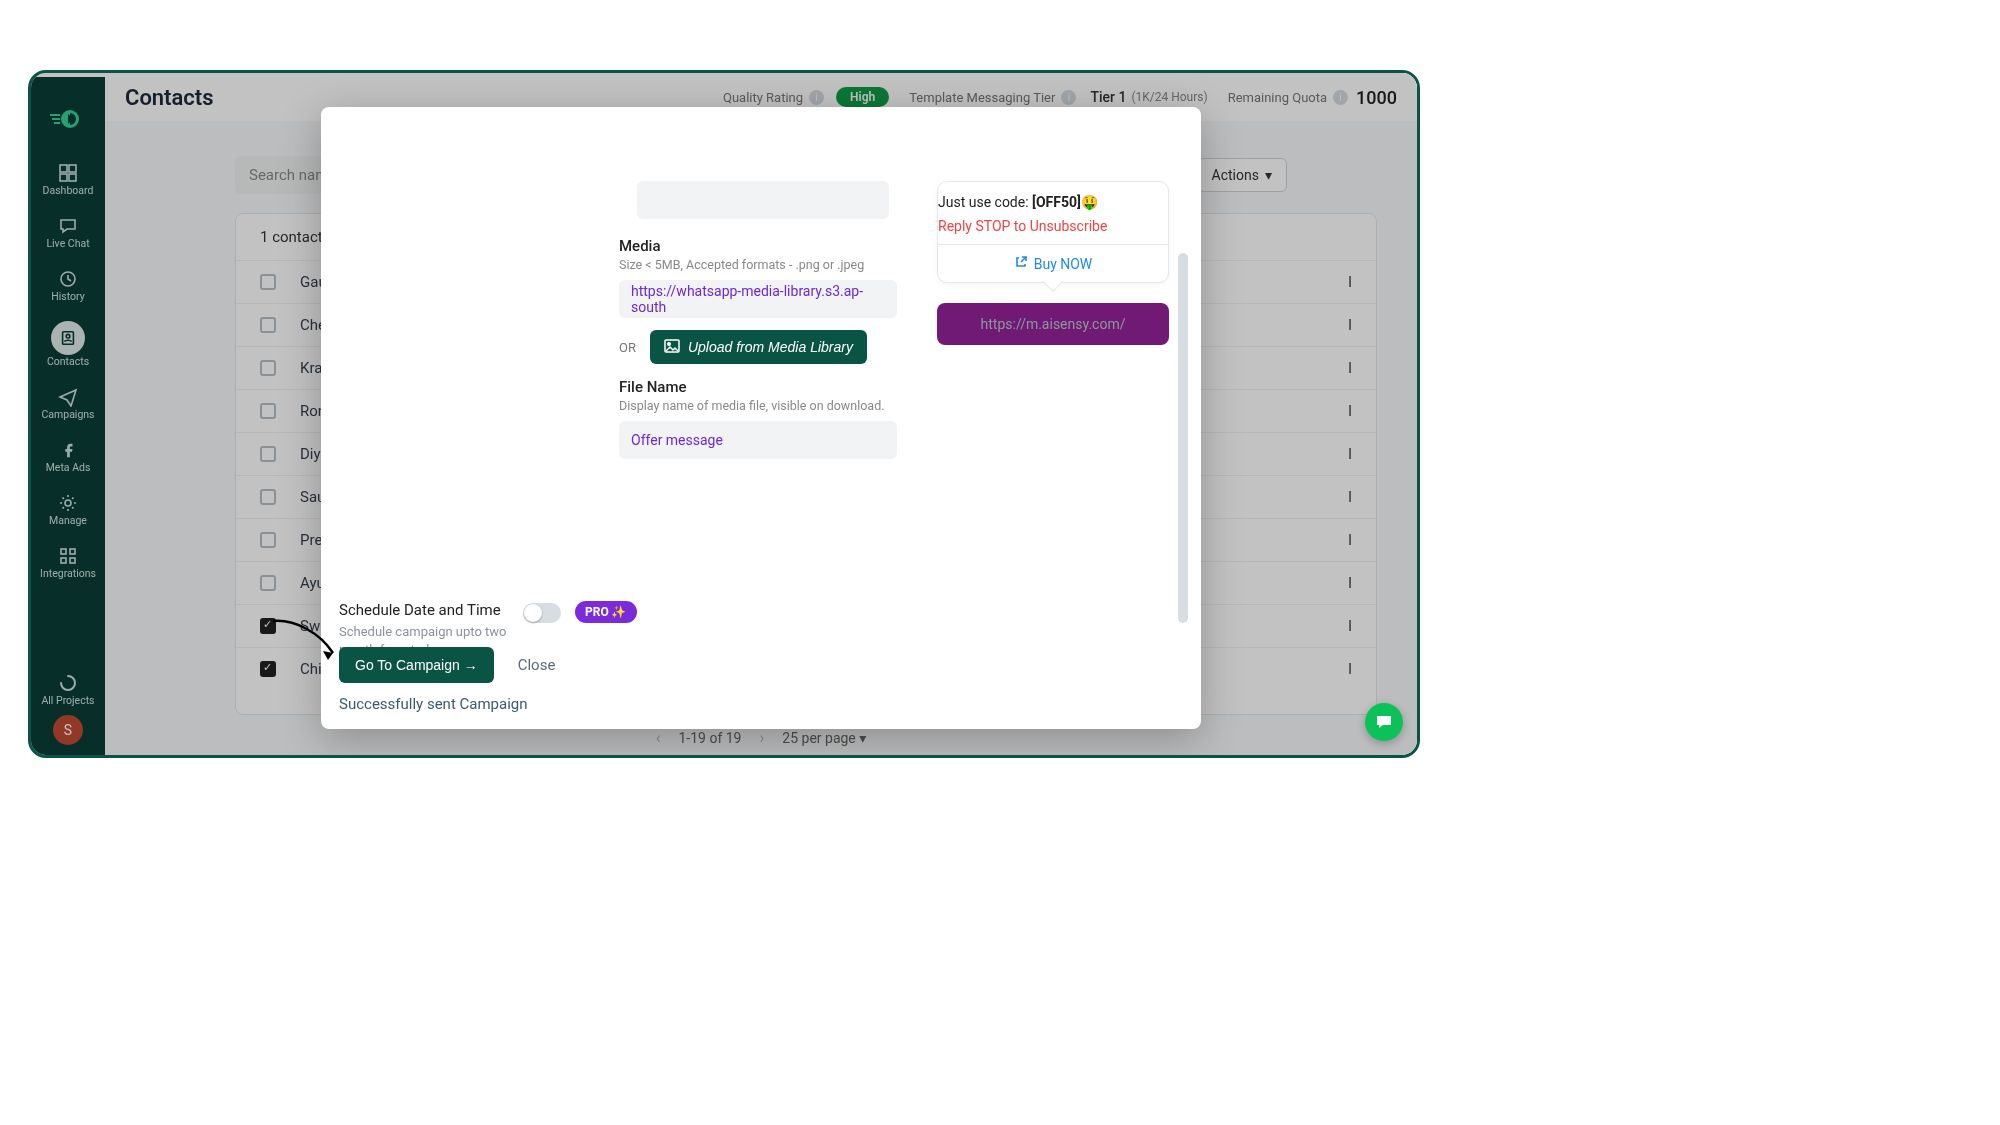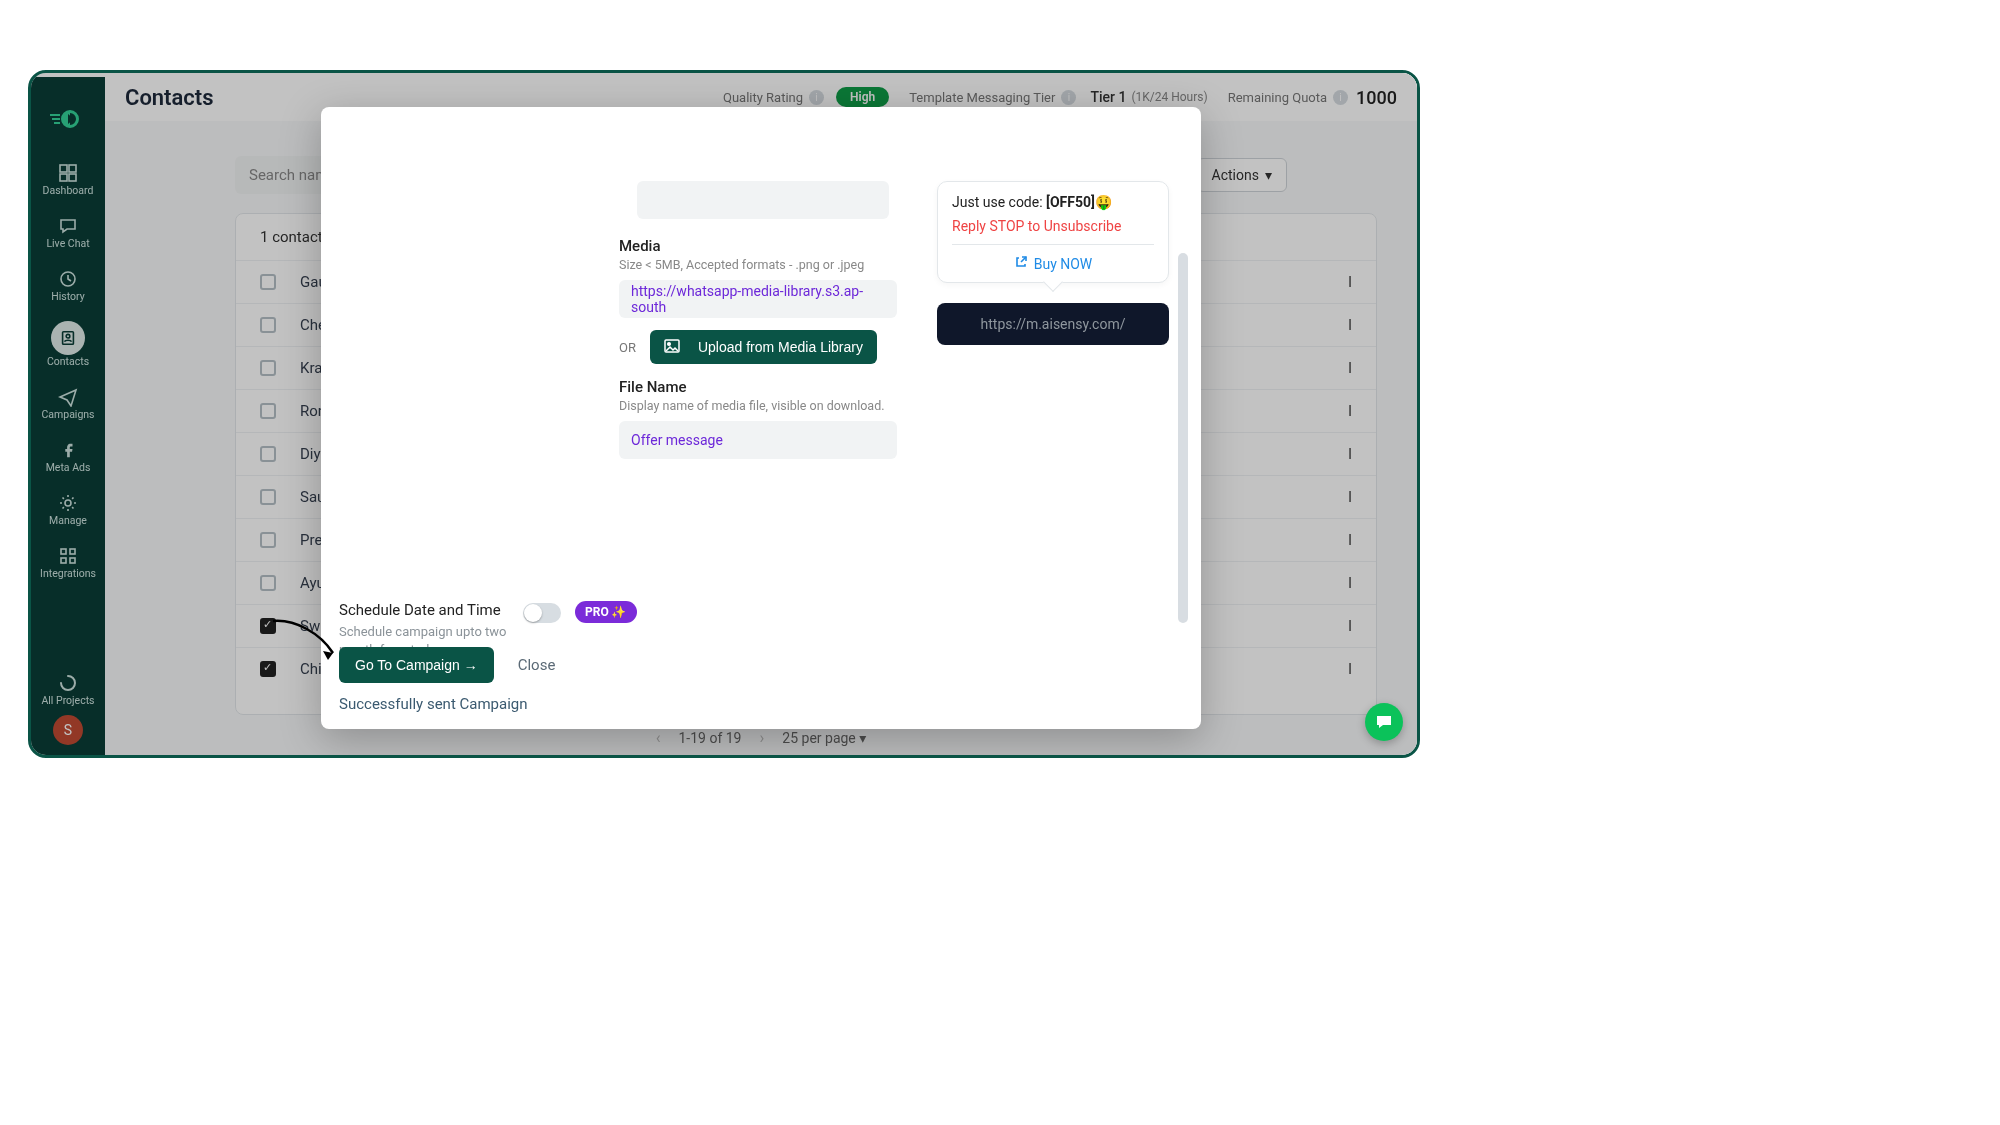--- a/index.html
+++ b/index.html
@@ -152,36 +152,36 @@
 .txt-in {
   height: 38px; background: #f1f3f4; border-radius: 6px;
   display: flex; align-items: center; padding: 0 12px; color: #6d28d9; font-size: 14px;
   overflow: hidden;
 }
 .or-row { display: flex; align-items: center; gap: 14px; margin: 12px 0 14px; }
 .or-txt { color: #777; font-size: 13px; }
 .upload-btn {
   background: #0a5446; color: #fff; border: none;
   height: 34px; border-radius: 6px; padding: 0 14px;
-  display: flex; align-items: center; gap: 18px; font-size: 14px; cursor: pointer;
+  display: flex; align-items: center; gap: 8px; font-size: 14px; cursor: pointer; font-style: italic;
 }
 .col-right { position: absolute; left: 616px; top: 0; width: 232px; }
 .preview-card {
   border: 1px solid #e3e7ea; border-radius: 10px; background: #fff;
-  padding: 12px 14px 0; box-shadow: 0 2px 6px rgba(0,0,0,0.04);
+  padding: 12px 0 0; box-shadow: 0 2px 6px rgba(0,0,0,0.04);
 }
 .pc-line1 { font-size: 14px; color: #222; margin-bottom: 8px; }
 .pc-bold { font-weight: 700; }
 .pc-sub { font-size: 14px; color: #ef4444; margin-bottom: 10px; }
 .pc-buy {
   border-top: 1px solid #e3e7ea; text-align: center; padding: 10px 0;
   color: #1f8be6; font-size: 14px; display: flex; align-items: center; justify-content: center; gap: 6px;
 }
 .url-chip {
-  margin-top: 14px; background: #0f172a; border-radius: 8px; height: 42px;
+  margin-top: 14px; background: #701a75; border-radius: 8px; height: 42px;
   display: flex; align-items: center; justify-content: center; color: #8f979e; font-size: 14px;
 }
 .bubble-tail {
   width: 14px; height: 14px; background: #fff; border-right: 1px solid #e3e7ea; border-bottom: 1px solid #e3e7ea;
   transform: rotate(45deg); margin: -8px auto 0; position: relative; z-index: 1;
 }
 .sched-row { position: absolute; left: 18px; top: 420px; display: flex; align-items: flex-start; gap: 14px; }
 .sched-txt { width: 170px; }
 .sched-txt .lbl2 { font-size: 15px; color: #222; margin-bottom: 4px; }
 .sched-txt .sub2 { font-size: 13px; color: #8b9399; line-height: 1.35; }

